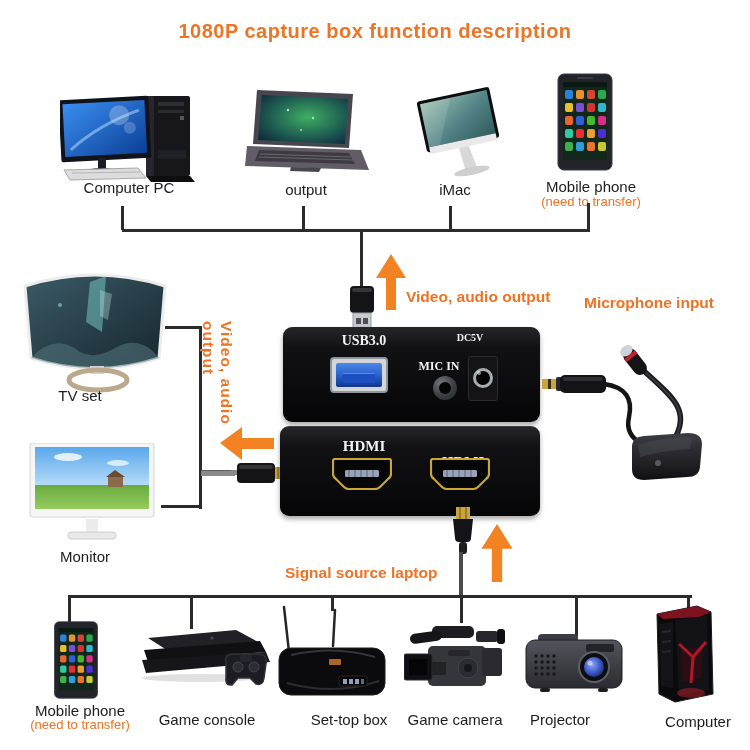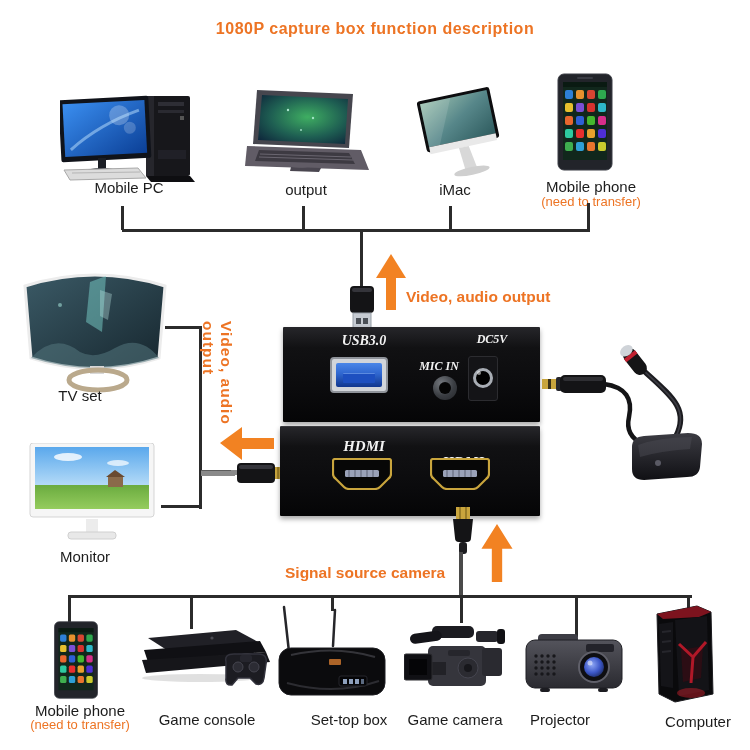--- a/index.html
+++ b/index.html
@@ -2,31 +2,31 @@
 <html><head>
 <meta charset="utf-8">
 <style>
   html,body{margin:0;padding:0;background:#ffffff;}
   .canvas{position:relative;width:750px;height:750px;background:#ffffff;overflow:hidden;
           font-family:"Liberation Sans", sans-serif;}
   .abs{position:absolute;}
   .ln{position:absolute;background:#2b2b2b;}
   .cable{position:absolute;background:#4a4a4a;}
   .title{position:absolute;left:0;top:20px;width:750px;text-align:center;
-         font-size:16px;font-weight:bold;color:#ED7424;letter-spacing:0.5px;}
+         font-size:20px;font-weight:bold;color:#ED7424;letter-spacing:0.5px;}
   .dev-lbl{position:absolute;text-align:center;font-size:15px;color:#1c1c1c;}
   .dev-sub{position:absolute;text-align:center;font-size:13px;color:#ED7424;}
   .ann{position:absolute;font-size:15.5px;font-weight:bold;color:#ED7424;}
   .ann-c{text-align:center;}
   .vtext{position:absolute;writing-mode:vertical-rl;font-size:15.5px;font-weight:bold;
          color:#ED7424;letter-spacing:1px;}
   
-  .boxunit{position:absolute;border-radius:1px;
+  .boxunit{position:absolute;border-radius:9px;
            background:linear-gradient(180deg,#26262a 0%, #111113 22%, #0b0b0d 65%, #050506 100%);
-           box-shadow:0 3px 5px rgba(0,0,0,0.35);font-style:italic;}
+           box-shadow:0 3px 5px rgba(0,0,0,0.35);}
   .boxlbl{position:absolute;color:#f2f2f2;font-family:"Liberation Serif", serif;
           font-weight:bold;text-align:center;}
   .usb-port{position:absolute;background:#d2d5da;border:2px solid #8f939a;border-radius:4px;}
   .usb-inner{position:absolute;left:4px;right:4px;top:4px;bottom:4px;
              background:linear-gradient(180deg,#4a86e8 0%, #2f66cf 45%, #10368f 100%);border-radius:2px;}
   .usb-tab{position:absolute;left:7px;right:7px;bottom:4px;height:9px;background:#1d4fc0;
            border-radius:1px;border-top:1px solid #5b8ae0;}
   .jack{position:absolute;border-radius:50%;
         background:radial-gradient(circle at 35% 30%, #74787e 0%, #3a3d42 55%, #24262a 100%);}
   .jack-hole{position:absolute;left:6px;top:6px;width:12px;height:12px;border-radius:50%;background:#050505;}
@@ -62,21 +62,21 @@
       <rect x="4" y="10" width="82" height="53" fill="url(#dpc)"></rect>
       <circle cx="60" cy="24" r="10" fill="#ffffff" opacity="0.25"></circle>
       <circle cx="70" cy="37" r="6" fill="#ffffff" opacity="0.2"></circle>
       <path d="M10,56 Q40,32 80,20" stroke="#bfe3ff" stroke-width="3" fill="none" opacity="0.5"></path>
     </g>
     <rect x="38" y="66" width="8" height="11" fill="#1a1d24"></rect>
     <ellipse cx="42" cy="79" rx="16" ry="3" fill="#20242c"></ellipse>
     <polygon points="4,78 78,76 86,86 10,88" fill="#dcdcdc" stroke="#a8a8a8" stroke-width="1"></polygon>
     <line x1="12" y1="81" x2="80" y2="80" stroke="#b5b5b5" stroke-width="1"></line>
   </svg>
-  <div class="dev-lbl" style="left:60px;top:179px;width:138px">Mobile PC</div>
+  <div class="dev-lbl" style="left:60px;top:179px;width:138px">Computer PC</div>
 
   <svg class="abs" style="left:243px;top:88px" width="126" height="92" viewBox="0 0 126 92">
     <defs>
         <radialGradient id="lapg" cx="0.55" cy="0.45" r="0.75">
       <stop offset="0" stop-color="#3fae62"></stop>
           <stop offset="0.55" stop-color="#1e5e52"></stop>
       <stop offset="1" stop-color="#0c1f38"></stop>
         </radialGradient>
       </defs>
     <polygon points="14,2 110,6 106,60 10,56" fill="#46464e"></polygon>
@@ -155,20 +155,21 @@
     <rect x="6" y="27" width="18" height="18" fill="#c6cbd2" stroke="#98a0a8"></rect>
     <rect x="9" y="32" width="5" height="6" fill="#4a4f56"></rect>
     <rect x="16" y="32" width="5" height="6" fill="#4a4f56"></rect>
   </svg>
 
   <svg class="abs" style="left:376px;top:254px" width="30" height="56" viewBox="0 0 30 56">
     <polygon points="15,0 30,24 20,24 20,56 10,56 10,24 0,24" fill="#F28222"></polygon>
   </svg>
   <div class="ann" style="left:406px;top:288px">Video, audio output</div>
 
+  <div class="ann ann-c" style="left:563px;top:294px;width:172px">Microphone input</div>
 
   <svg class="abs" style="left:20px;top:260px" width="150" height="135" viewBox="0 0 150 135">
     <defs>
         <linearGradient id="tvg" x1="0" y1="0" x2="1" y2="1">
       <stop offset="0" stop-color="#3b5a66"></stop>
           <stop offset="1" stop-color="#16262e"></stop>
         </linearGradient>
       </defs>
     <path d="M5,26 Q75,4 145,26 L139,98 Q75,119 11,98 Z" fill="url(#tvg)" stroke="#ececec" stroke-width="3"></path>
     <path d="M11,98 Q35,72 60,92 Q75,100 95,88 Q120,74 139,98 L139,98 Q75,118 11,98 Z" fill="#54767e" opacity="0.55"></path>
@@ -227,21 +228,21 @@
     <div class="boxlbl" style="left:46px;top:6px;width:70px;font-size:14px">USB3.0</div>
     <div class="usb-port" style="left:47px;top:30px;width:54px;height:32px">
       <div class="usb-inner">
           <div class="usb-tab"></div>
         </div>
     </div>
     <div class="boxlbl" style="left:128px;top:32px;width:56px;font-size:12px">MIC IN</div>
     <div class="jack" style="left:150px;top:49px;width:24px;height:24px">
       <div class="jack-hole"></div>
     </div>
-    <div class="boxlbl" style="left:190px;top:5px;width:38px;font-size:12px">DC5V</div>
+    <div class="boxlbl" style="left:168px;top:5px;width:38px;font-size:10px">DC5V</div>
     <div class="dc-port" style="left:185px;top:29px;width:28px;height:43px">
       <div class="dc-ring"></div>
         <div class="dc-glint"></div>
     </div>
   </div>
 
   <div class="boxunit" style="left:280px;top:426px;width:260px;height:89px;border-top:1px solid #3a3a3e">
     <div class="boxlbl" style="left:48px;top:11px;width:72px;font-size:15px">HDMI OUT</div>
     <div class="boxlbl" style="left:152px;top:27px;width:62px;font-size:15px">HDMI IN</div>
     <svg class="abs" style="left:52px;top:31px" width="60" height="32" viewBox="0 0 60 32">
@@ -299,21 +300,21 @@
     <rect x="10" y="0" width="14" height="12" fill="#c9a53d"></rect>
     <line x1="14" y1="0" x2="14" y2="12" stroke="#8a7020" stroke-width="1.5"></line>
     <line x1="20" y1="0" x2="20" y2="12" stroke="#8a7020" stroke-width="1.5"></line>
     <path d="M7,12 L27,12 L25,31 Q25,35 21,35 L13,35 Q9,35 9,31 Z" fill="#141416"></path>
     <rect x="13" y="35" width="8" height="12" rx="3" fill="#1d1d20"></rect>
   </svg>
   <div class="cable" style="left:459px;top:552px;width:4px;height:45px"></div>
   <svg class="abs" style="left:480px;top:524px" width="34" height="58" viewBox="0 0 30 56">
     <polygon points="15,0 30,24 20,24 20,56 10,56 10,24 0,24" fill="#F28222"></polygon>
   </svg>
-  <div class="ann" style="left:285px;top:564px">Signal source camera</div>
+  <div class="ann" style="left:285px;top:564px">Signal source laptop</div>
 
   <div class="ln" style="left:68px;top:595px;width:624px;height:3px"></div>
   <div class="ln" style="left:68px;top:598px;width:3px;height:26px"></div>
   <div class="ln" style="left:190px;top:598px;width:3px;height:31px"></div>
   <div class="ln" style="left:331px;top:598px;width:3px;height:13px"></div>
   <div class="ln" style="left:460px;top:598px;width:3px;height:25px"></div>
   <div class="ln" style="left:575px;top:598px;width:3px;height:39px"></div>
   <div class="ln" style="left:687px;top:598px;width:3px;height:13px"></div>
 
   <svg class="abs" style="left:53px;top:621px" width="46" height="78" viewBox="0 0 56 98">

